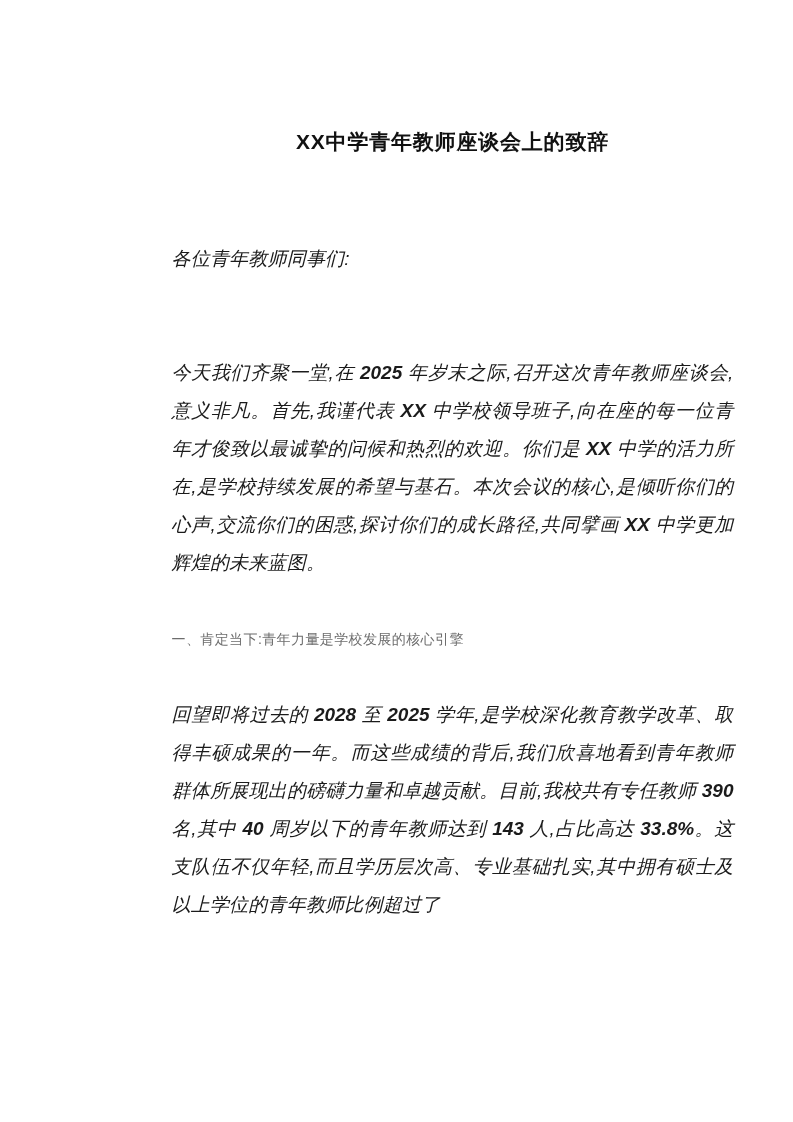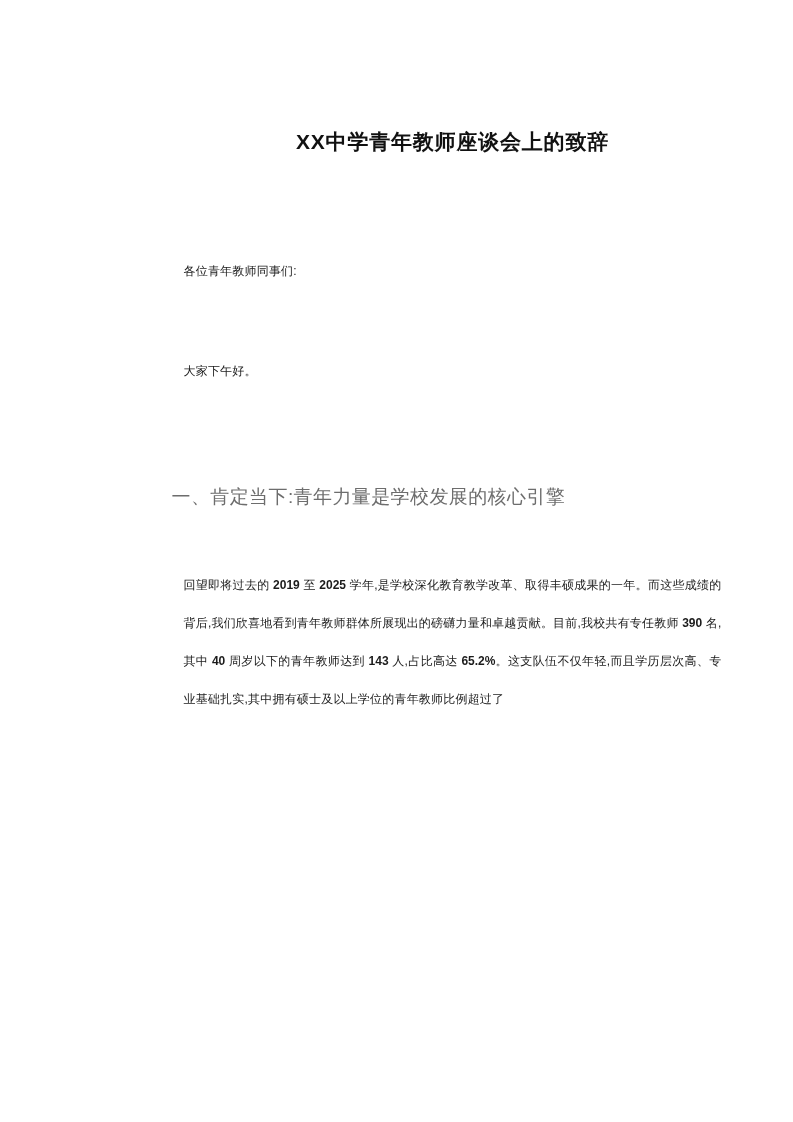--- a/index.html
+++ b/index.html
@@ -35,42 +35,43 @@
     font-family: "Liberation Sans", "DejaVu Sans", sans-serif;
     font-size: 21px;
     font-weight: bold;
     color: #111111;
     letter-spacing: 0.8px;
     line-height: 30px;
     padding-top: 127px;
   }
 
   .para {
-    margin: 12px;
+    margin: 0;
     padding: 0;
     font-family: "Liberation Sans", "DejaVu Sans", sans-serif;
-    font-size: 12px;
+    font-size: 19px;
     line-height: 38px;
     color: #1b1b1b;
     text-align: justify;
     text-justify: inter-ideograph;
     letter-spacing: 0.2px;
     word-break: break-all;
+    font-style: italic;
   }
 
   
   .gap-title-body { height: 83px; }
   .gap-line       { height: 38px; }
 
   
   .section-heading {
     margin: 0;
     padding: 0;
     font-family: "Liberation Sans", "DejaVu Sans", sans-serif;
-    font-size: 19px;
+    font-size: 14px;
     line-height: 38px;
     color: #6d6d6d;
     letter-spacing: 0.4px;
     text-align: left;
     word-break: break-all;
   }
 
   
   .num {
     font-family: "Liberation Sans", "DejaVu Sans", sans-serif;
@@ -85,27 +86,27 @@
   <div class="content">
 
     <h1 class="doc-title">XX中学青年教师座谈会上的致辞</h1>
 
     <div class="gap-title-body"></div>
 
     <p class="para">各位青年教师同事们:</p>
 
     <div class="gap-line"></div>
 
-    <p class="para">大家下午好。</p>
 
     <div class="gap-line"></div>
 
+    <p class="para">今天我们齐聚一堂,在 <span class="num">2025</span> 年岁末之际,召开这次青年教师座谈会,意义非凡。首先,我谨代表 <span class="num">XX</span> 中学校领导班子,向在座的每一位青年才俊致以最诚挚的问候和热烈的欢迎。你们是 <span class="num">XX</span> 中学的活力所在,是学校持续发展的希望与基石。本次会议的核心,是倾听你们的心声,交流你们的困惑,探讨你们的成长路径,共同擘画 <span class="num">XX</span> 中学更加辉煌的未来蓝图。</p>
 
     <div class="gap-line"></div>
 
     <p class="section-heading">一、肯定当下:青年力量是学校发展的核心引擎</p>
 
     <div class="gap-line"></div>
 
-    <p class="para">回望即将过去的 <span class="num">2019</span> 至 <span class="num">2025</span> 学年,是学校深化教育教学改革、取得丰硕成果的一年。而这些成绩的背后,我们欣喜地看到青年教师群体所展现出的磅礴力量和卓越贡献。目前,我校共有专任教师 <span class="num">390</span> 名,其中 <span class="num">40</span> 周岁以下的青年教师达到 <span class="num">143</span> 人,占比高达 <span class="num">65.2%</span>。这支队伍不仅年轻,而且学历层次高、专业基础扎实,其中拥有硕士及以上学位的青年教师比例超过了</p>
+    <p class="para">回望即将过去的 <span class="num">2028</span> 至 <span class="num">2025</span> 学年,是学校深化教育教学改革、取得丰硕成果的一年。而这些成绩的背后,我们欣喜地看到青年教师群体所展现出的磅礴力量和卓越贡献。目前,我校共有专任教师 <span class="num">390</span> 名,其中 <span class="num">40</span> 周岁以下的青年教师达到 <span class="num">143</span> 人,占比高达 <span class="num">33.8%</span>。这支队伍不仅年轻,而且学历层次高、专业基础扎实,其中拥有硕士及以上学位的青年教师比例超过了</p>
 
   </div>
 </div>
 
 </body></html>

